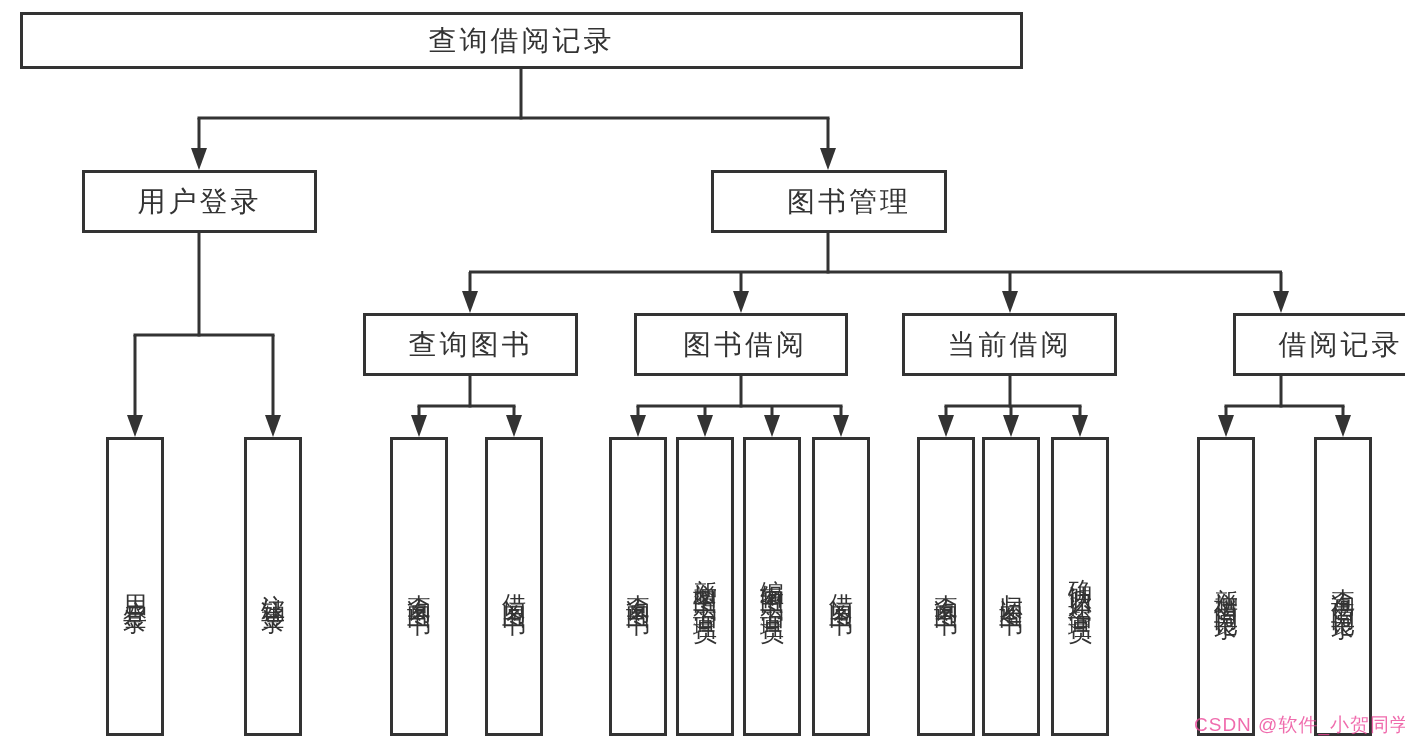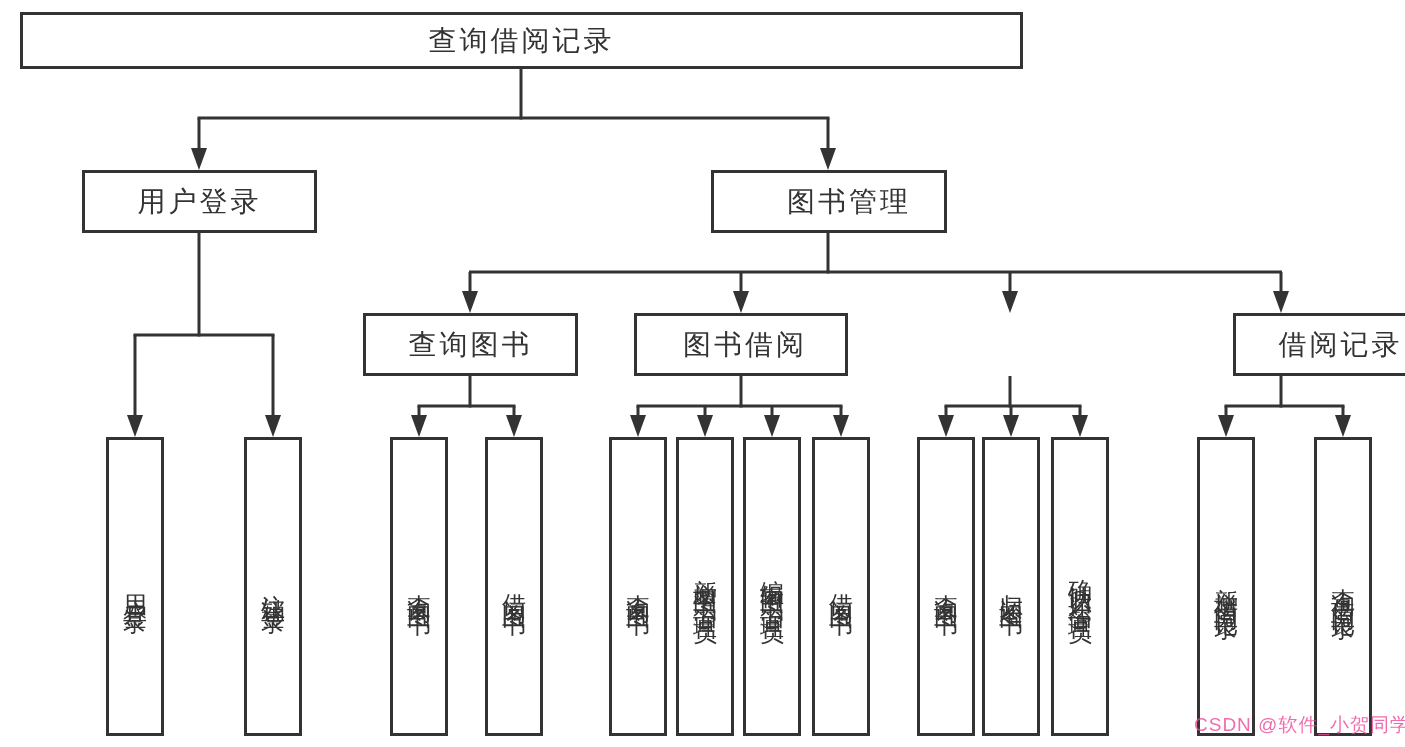--- a/index.html
+++ b/index.html
@@ -127,20 +127,23 @@
   <div class="node l2b">
     <span class="hlabel">图书管理</span>
   </div>
 
   <div class="node l3 l3a">
     <span class="hlabel">查询图书</span>
   </div>
   <div class="node l3 l3b">
     <span class="hlabel">图书借阅</span>
   </div>
+  <div class="node l3 l3c">
+    <span class="hlabel">当前借阅</span>
+  </div>
   <div class="node l3 l3d">
     <span class="hlabel">借阅记录</span>
   </div>
 
   <div class="node leaf" style="left:106px">
     <span class="vlabel">用户登录</span>
   </div>
   <div class="node leaf" style="left:244px">
     <span class="vlabel">注销登录</span>
   </div>

